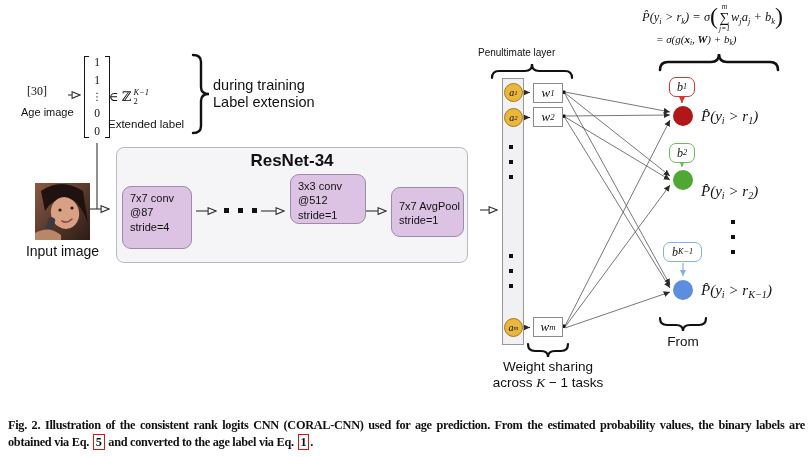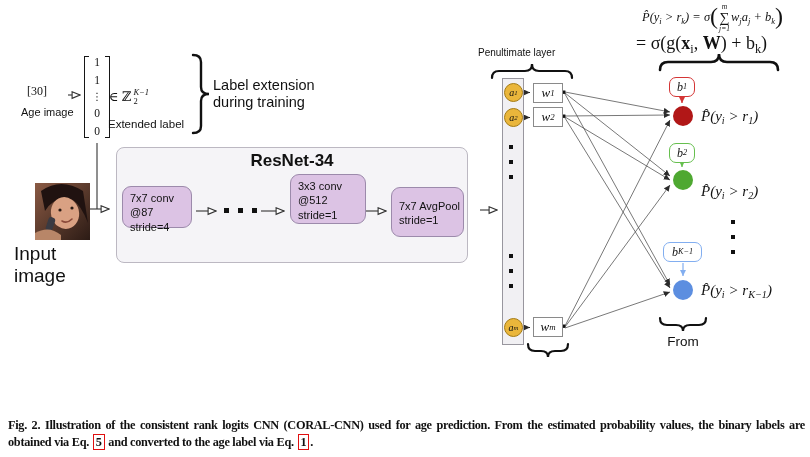--- a/index.html
+++ b/index.html
@@ -24,21 +24,21 @@
             padding:1px 3px;font-size:11.5px;line-height:1;text-align:center;
             font-family:"Liberation Serif","DejaVu Serif",serif;}
   .ventries .vd{font-size:10px;}
   .membership{left:109px;top:88px;font-size:13px;display:flex;align-items:center;gap:1px;}
   .stk{display:inline-flex;flex-direction:column;align-items:flex-start;line-height:1;margin-left:1px;}
   .stk span{font-size:8.5px;}
   .extended{left:108px;top:118px;font-size:11.5px;}
   .brace-label{left:213px;top:77px;font-size:14.5px;line-height:1.18;}
 
   
-  .input-label{left:14px;top:243px;width:97px;text-align:left;font-size:19px;}
+  .input-label{left:14px;top:243px;width:97px;text-align:center;font-size:14px;}
 
   
   .resnet{left:116px;top:147px;width:352px;height:116px;background:#f5f4f7;
           border:1.4px solid #bcb8c2;border-radius:8px;box-sizing:border-box;}
   .resnet-title{left:116px;top:151px;width:352px;text-align:center;font-weight:bold;font-size:17px;}
   .conv-block{background:#dcc3e4;border:1.3px solid #9c8aab;border-radius:9px;
               font-size:11px;line-height:1.3;padding:4px 0 0 7px;box-sizing:border-box;z-index:2;}
   .sqdot{position:absolute;background:#111;width:5px;height:5px;z-index:2;}
   .sqdot.sm{width:4px;height:4px;}
 
@@ -63,22 +63,22 @@
   .tasks-label{left:653px;top:334px;width:60px;text-align:center;font-size:13.5px;}
   .ws-label{left:484px;top:359px;width:128px;text-align:center;font-size:13.5px;line-height:1.2;}
 
   
   .formula1{left:642px;top:3px;display:flex;align-items:center;font-size:12.5px;
             font-family:"Liberation Serif","DejaVu Serif",serif;font-style:italic;white-space:nowrap;}
   .bigparen{font-size:24px;font-style:normal;font-weight:400;transform:translateY(-1px);}
   .sumstack{display:inline-flex;flex-direction:column;align-items:center;line-height:1;margin:0 1px;}
   .sumstack .st{font-size:7.5px;}
   .sumstack .sg{font-size:14px;font-style:normal;line-height:1;}
-  .formula2{left:636px;top:33px;font-size:18px;white-space:nowrap;
-            font-family:"Liberation Serif","DejaVu Serif",serif;}
+  .formula2{left:656px;top:33px;font-size:11px;white-space:nowrap;
+            font-family:"Liberation Serif","DejaVu Serif",serif;font-style:italic;}
 
   
   .caption{left:8px;top:417px;width:797px;font-family:"Liberation Serif","DejaVu Serif",serif;
            font-weight:bold;font-size:12.3px;line-height:1.42;text-align:justify;letter-spacing:-0.3px;}
   .eqref{border:1.2px solid #e01010;padding:0 2px;margin:0 1px;}
 </style>
 </head>
 <body>
 
 <div class="page">
@@ -157,22 +157,22 @@
   <div class="abs membership serif z2">
     <span>∈ ℤ</span>
     <span class="stk">
       <span class="ital">K−1</span>
       <span>2</span>
     </span>
   </div>
   <div class="abs extended z2">Extended label</div>
 
   <div class="abs brace-label z2">
+    <div>during training</div>
     <div>Label extension</div>
-    <div>during training</div>
   </div>
 
   <svg class="abs z2" style="left:35px;top:183px" width="55" height="57" viewBox="0 0 55 57">
     <defs>
       <linearGradient id="pbg" x1="0" y1="0" x2="1" y2="1">
         <stop offset="0" stop-color="#8a5a44"></stop>
           <stop offset="1" stop-color="#2c1b15"></stop>
       </linearGradient>
     </defs>
     <rect width="55" height="57" fill="url(#pbg)"></rect>
@@ -182,21 +182,21 @@
     <circle cx="37" cy="25" r="1.6" fill="#2a1a14"></circle>
     <path d="M27,38 Q32,41 37,36" stroke="#8a4a3a" stroke-width="1.6" fill="none" stroke-linecap="round"></path>
     <rect x="12" y="34" width="7" height="14" rx="3" transform="rotate(18 15 41)" fill="#3a3a42"></rect>
     <path d="M0,50 Q14,42 26,52 L26,57 L0,57 Z" fill="#b88668"></path>
   </svg>
   <div class="abs input-label z2">Input image</div>
 
   <div class="abs resnet"></div>
   <div class="abs resnet-title z2">ResNet-34</div>
 
-  <div class="abs conv-block" style="left:122px;top:186px;width:70px;height:42px">
+  <div class="abs conv-block" style="left:122px;top:186px;width:70px;height:63px">
     <div>7x7 conv</div>
     <div>@87</div>
     <div>stride=4</div>
   </div>
   <div class="sqdot" style="left:224px;top:208px"></div>
   <div class="sqdot" style="left:238px;top:208px"></div>
   <div class="sqdot" style="left:252px;top:208px"></div>
   <div class="abs conv-block" style="left:290px;top:174px;width:76px;height:50px">
     <div>3x3 conv</div>
     <div>@512</div>
@@ -236,20 +236,24 @@
   </div>
   <div class="abs wbox" style="left:533px;top:107px">
     <span>w</span>
       <sub>2</sub>
   </div>
   <div class="abs wbox" style="left:533px;top:317px">
     <span>w</span>
       <sub>m</sub>
   </div>
 
+  <div class="abs ws-label z2">
+    <div>Weight sharing</div>
+    <div><span>across </span><span class="serif ital">K</span><span> − 1 tasks</span></div>
+  </div>
 
   <div class="abs bias" style="left:669px;top:77px;width:26px;border:1.6px solid #d43535">
     <span>b</span>
       <sub>1</sub>
   </div>
   <div class="abs circle" style="left:673px;top:106px;background:#b11717"></div>
   <div class="abs prob" style="left:701px;top:106px">
     <span>P̂(y</span><sub>i</sub><span> &gt; r</span><sub>1</sub><span>)</span>
   </div>
 

